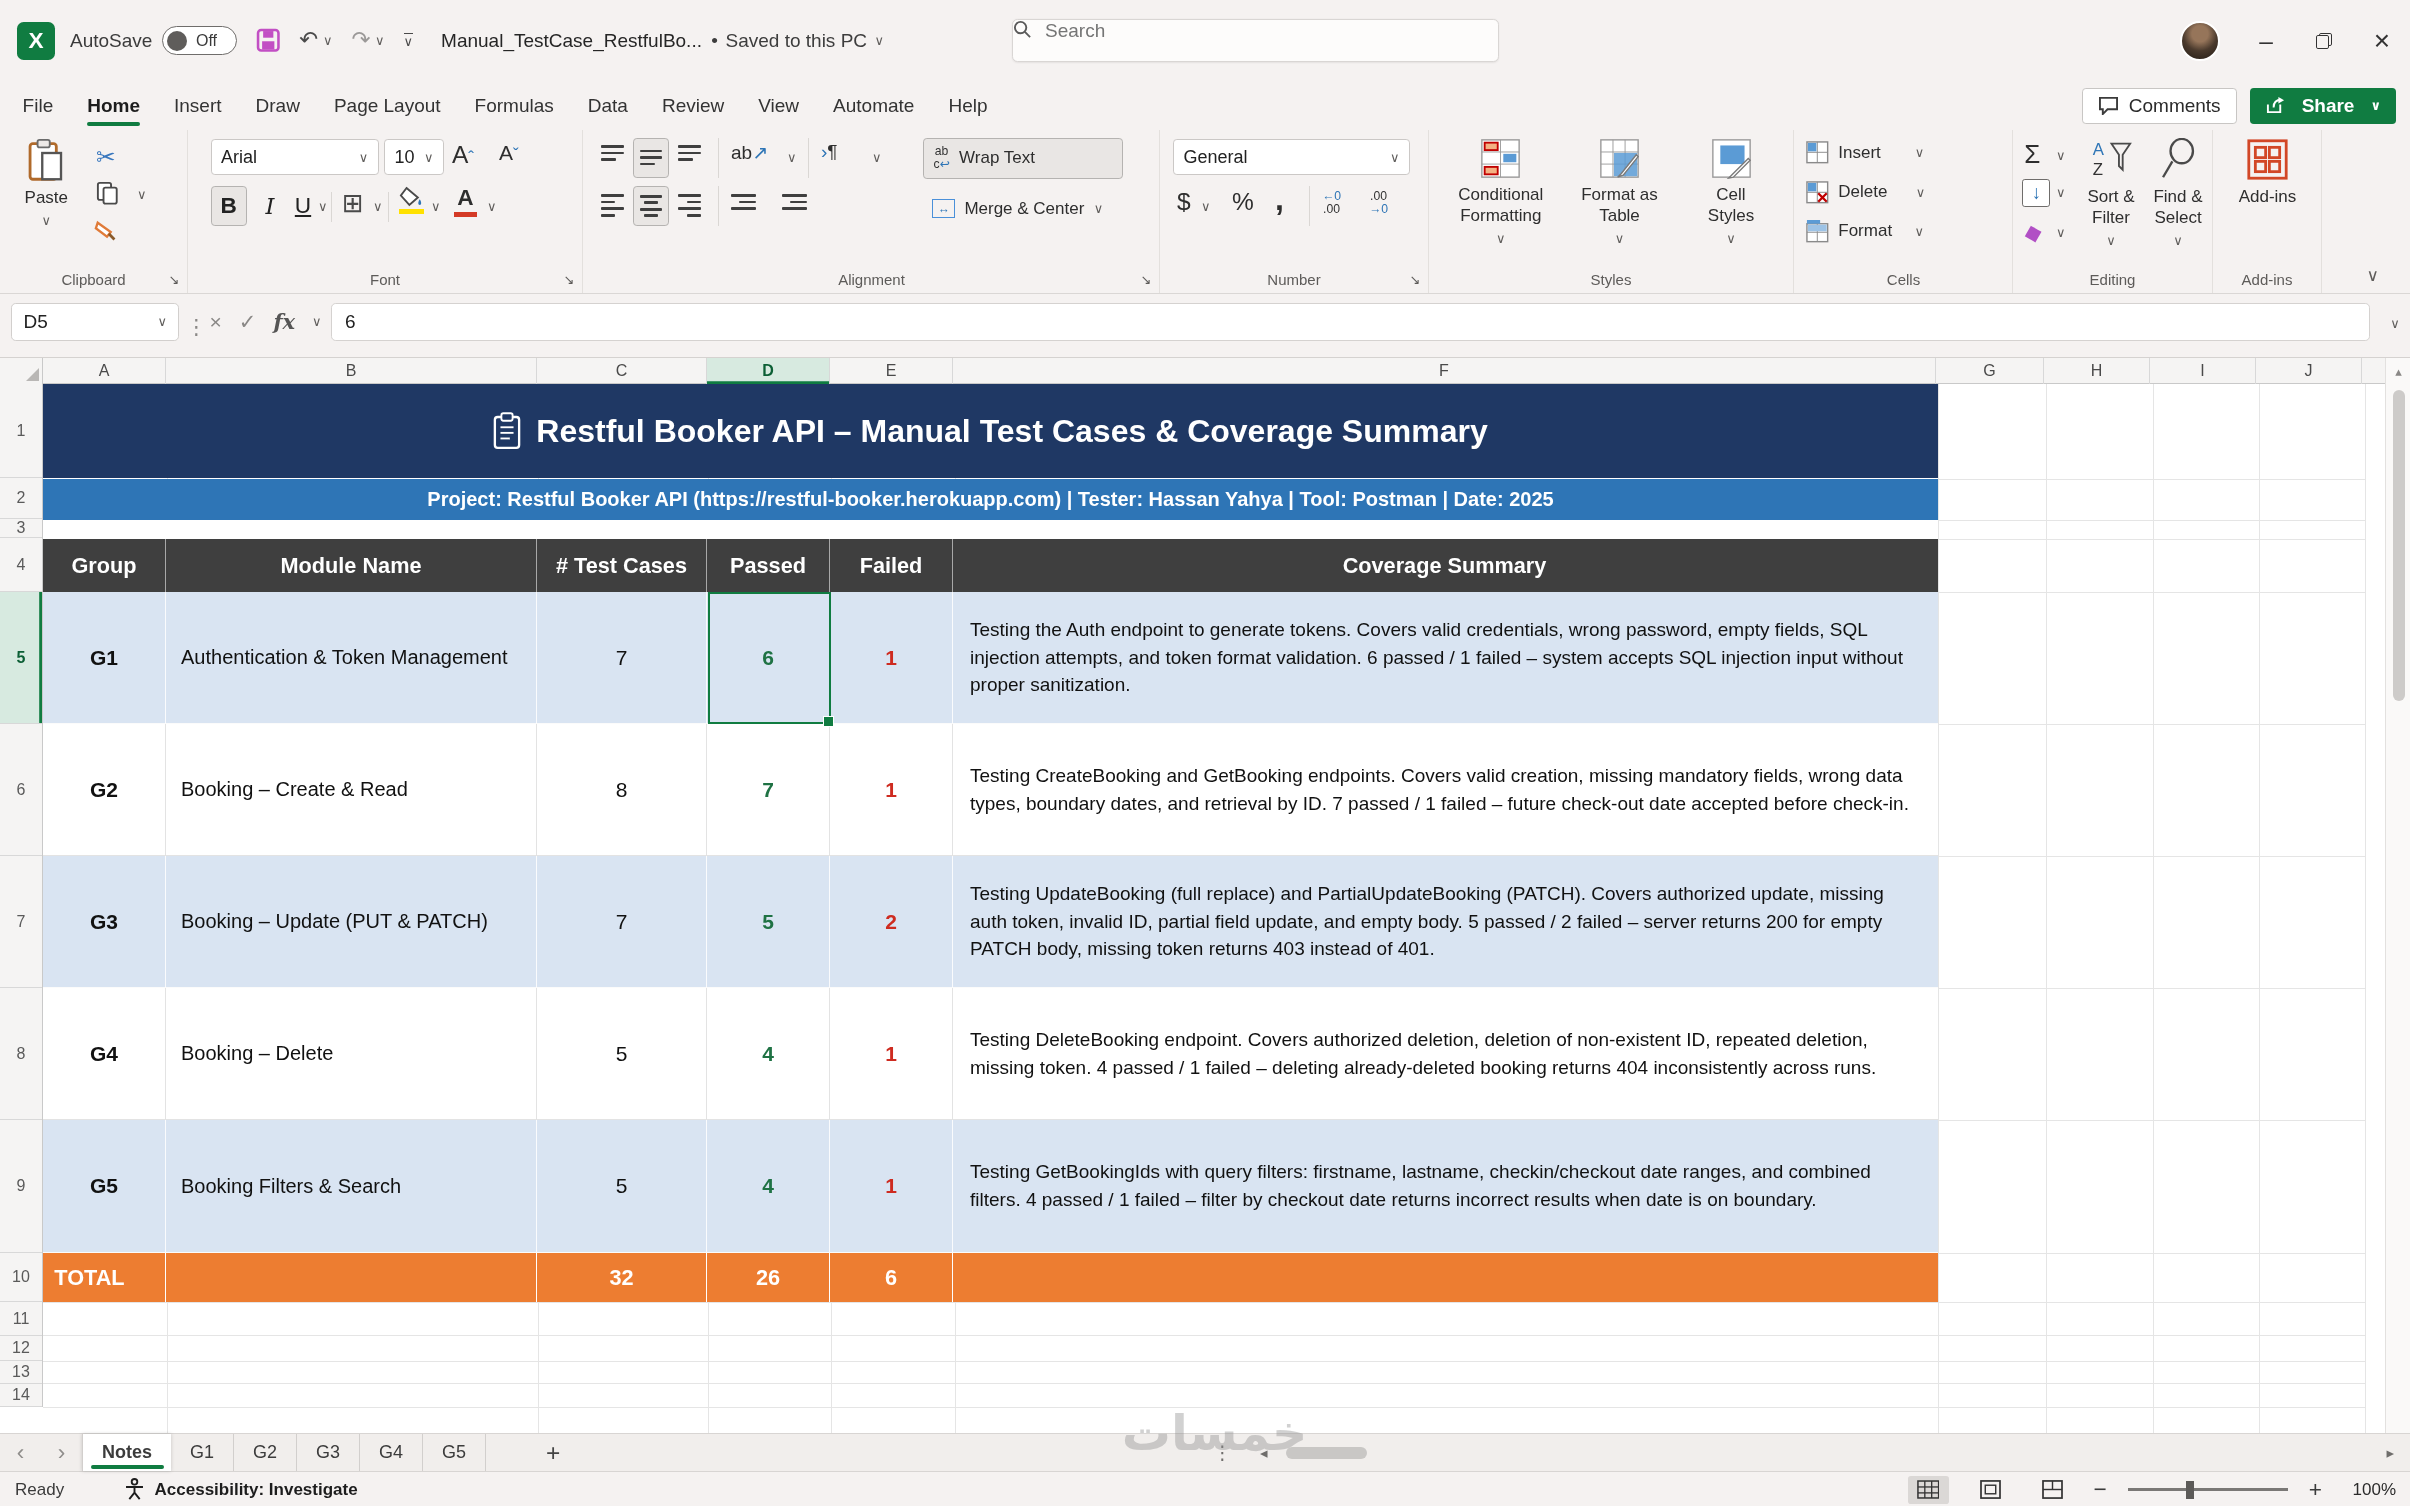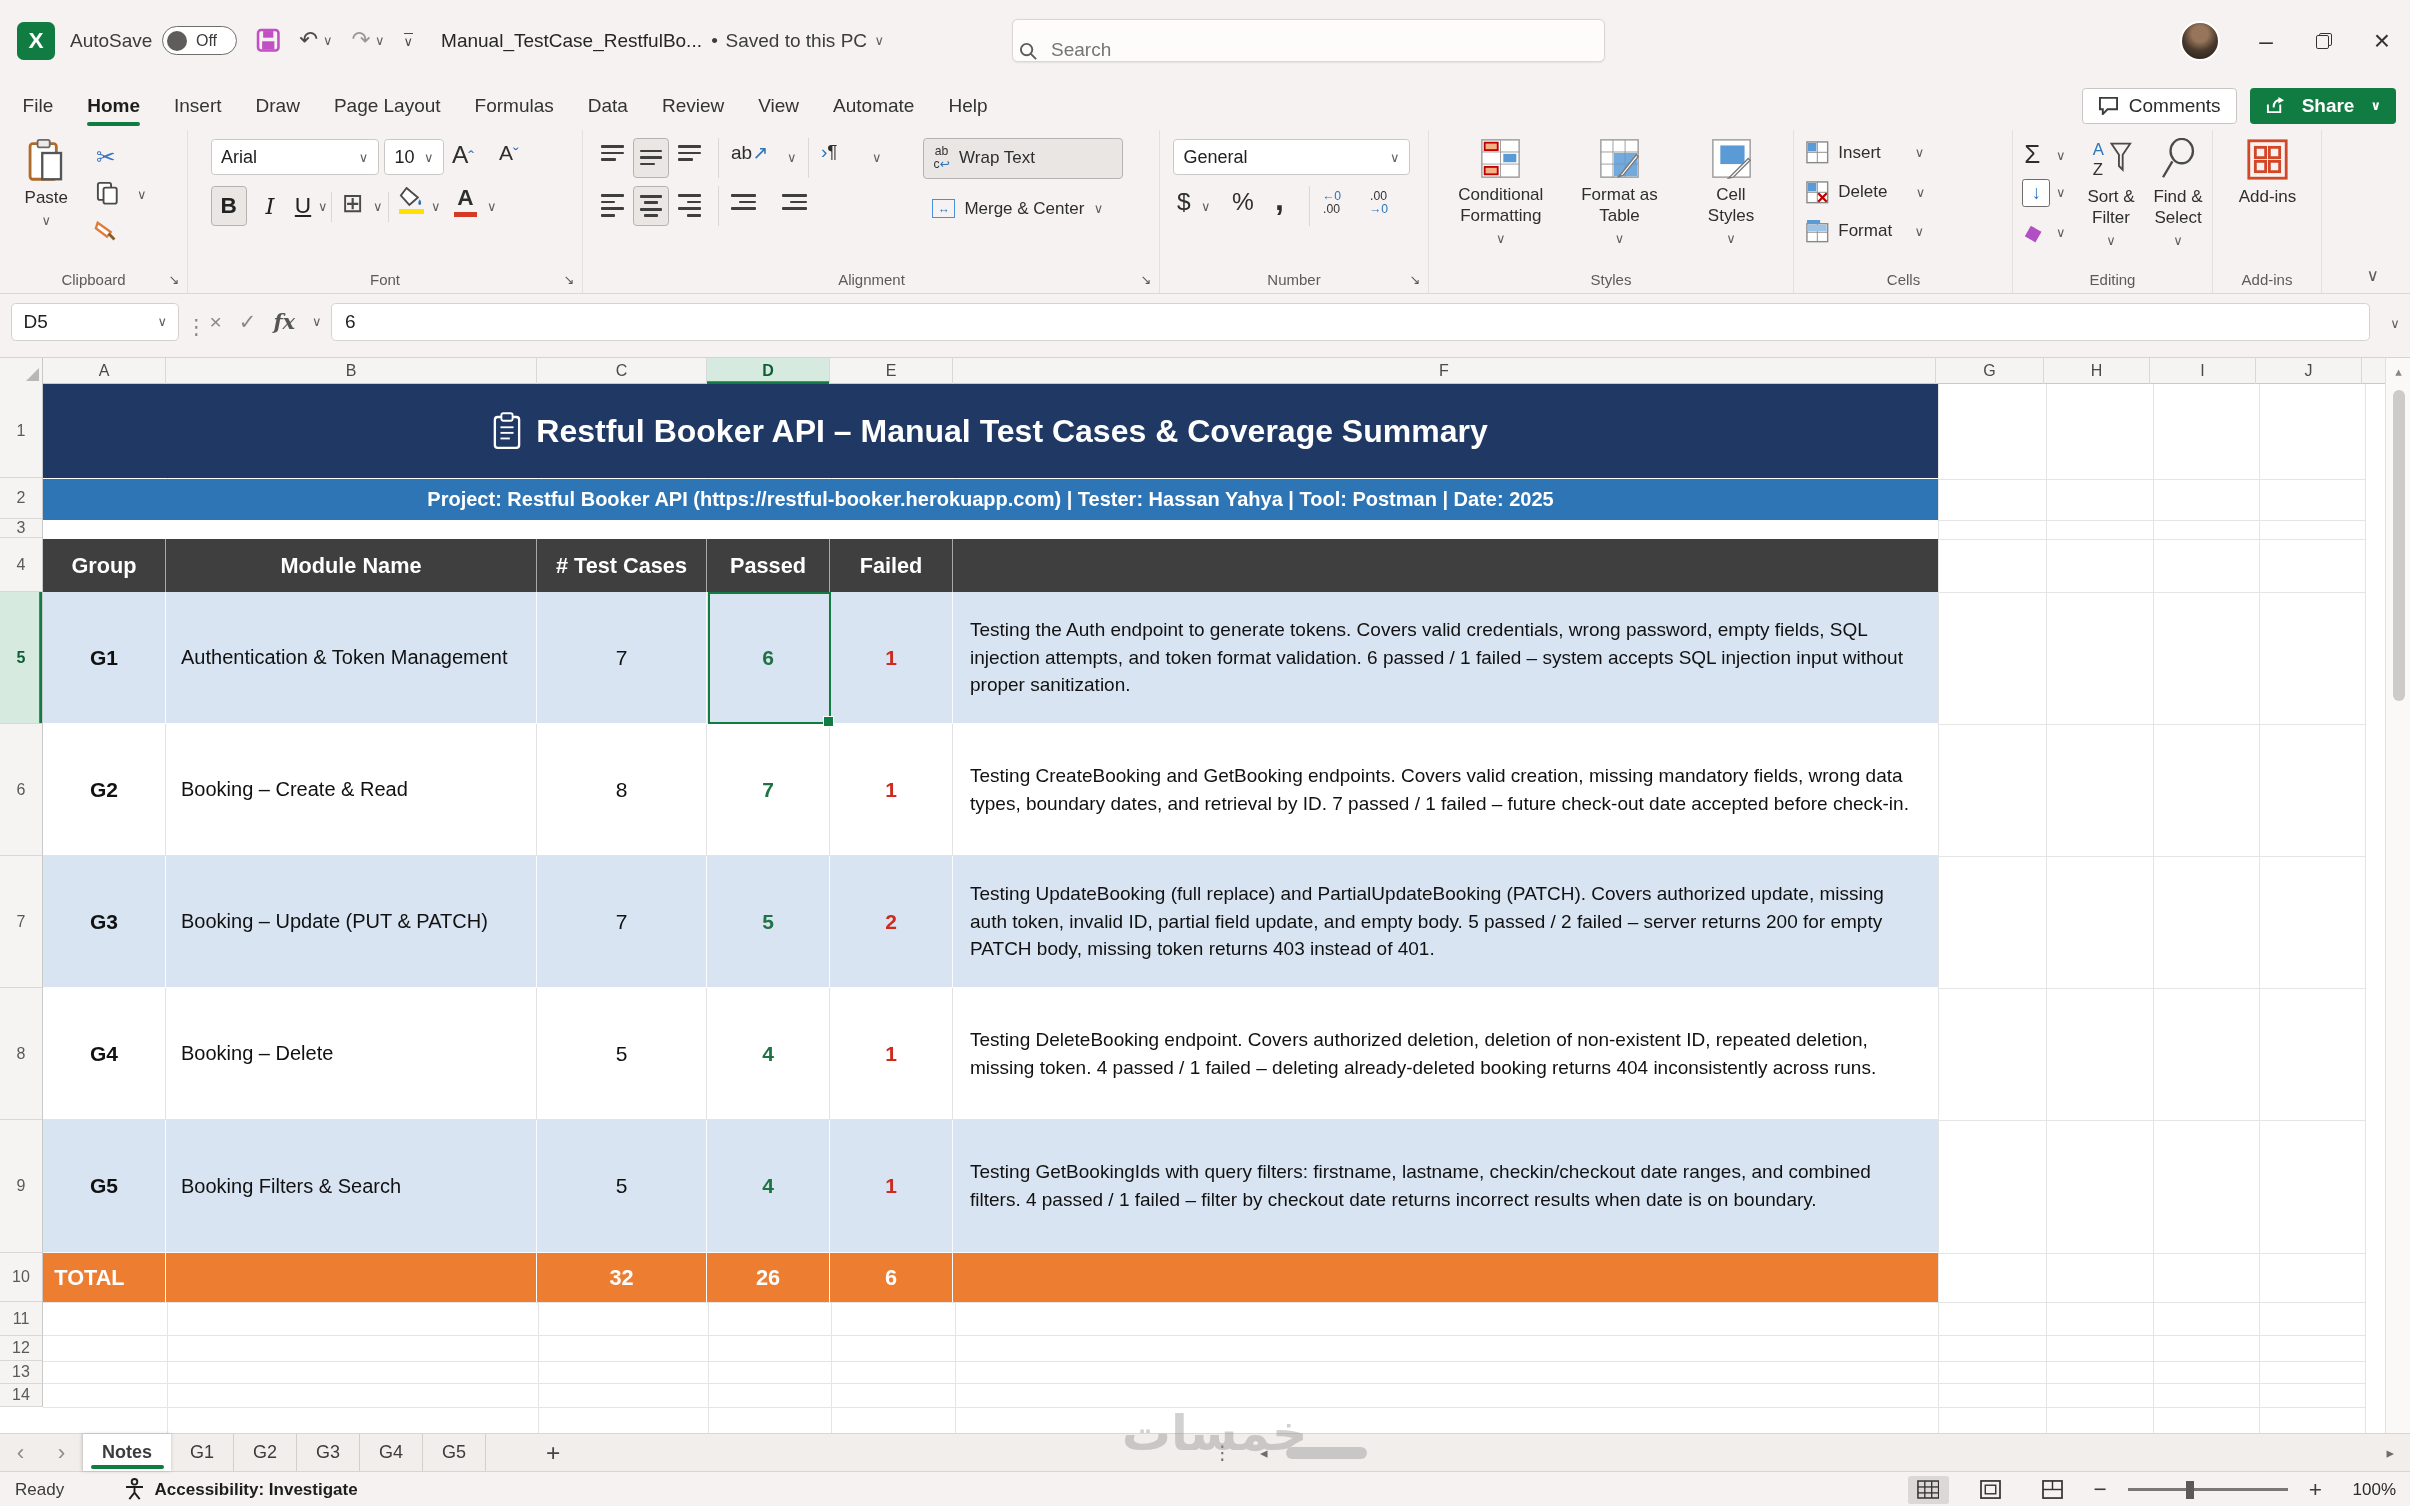--- a/index.html
+++ b/index.html
@@ -15,21 +15,21 @@
   .knob{width:20px;height:20px;border-radius:50%;background:#5f5d5b;flex:none}
   .toggle-text{font-size:16px;color:#3b3b3b}
   .tb-ic{margin-left:19px;display:flex;align-items:center;gap:4.7px}
   .glyph{font-size:22.6px;color:#4a4a4a;line-height:1}
   .glyph.dim{color:#9b9998}
   .chev{font-size:13px;color:#5f5d5b;line-height:1}
   .custom-ic{font-size:13px;color:#4a4a4a;border-top:1.9px solid #4a4a4a;padding-top:0.9px;line-height:1}
   .doc-title{font-size:19px;color:#262626;margin-left:28px;white-space:nowrap}
   .saved-group{display:flex;align-items:center;gap:7.5px;margin-left:9.4px}
   .saved{font-size:19px;color:#3d3d3d;white-space:nowrap}
-  .searchbox{position:absolute;left:1012px;top:19px;width:593px;height:43px;background:#FDFCFB;border:0.9px solid #D9D6D4;border-radius:5.6px;display:flex;align-items:flex-end;padding-left:6px;gap:13px;box-shadow:0 0.9px 1.9px rgba(0,0,0,.07)}
+  .searchbox{position:absolute;left:1012px;top:19px;width:487px;height:43px;background:#FDFCFB;border:0.9px solid #D9D6D4;border-radius:5.6px;display:flex;align-items:flex-start;padding-left:0;gap:13px;box-shadow:0 0.9px 1.9px rgba(0,0,0,.07)}
   .searchbox input{border:none;outline:none;background:transparent;font-size:19px;color:#555;font-family:inherit;width:452px}
   .tb-right{margin-left:auto;display:flex;align-items:center;height:81px}
   .avatar{width:40px;height:40px;border-radius:50%;background:radial-gradient(circle at 50% 30%,#96755a 0 26%,#4a3a2d 55%,#221b15 100%);border:2.8px solid #fff;margin-right:17px;flex:none}
   .wc{width:58px;height:81px;display:flex;align-items:center;justify-content:center;color:#333}
   .min-g{font-size:24.5px}
   .close-g{font-size:28px;font-weight:300}
   .restore-ic{width:16px;height:16px;position:relative}
   .restore-ic::before{content:"";position:absolute;right:0;top:0;width:11.3px;height:11.3px;border:1.9px solid #333;border-radius:1.9px}
   .restore-ic::after{content:"";position:absolute;left:0;bottom:0;width:11.3px;height:11.3px;border:1.9px solid #333;border-radius:1.9px;background:#F5F2F1}
   
@@ -591,20 +591,21 @@
     </div>
 
     <div class="band" style="top:162px;height:19px;background:#fff"></div>
 
     <div class="band hdr-band" style="top:181px;height:54px">
       <div class="c w0">Group</div>
       <div class="c w1">Module Name</div>
       <div class="c w2"># Test Cases</div>
       <div class="c w3">Passed</div>
       <div class="c w4">Failed</div>
+      <div class="c w5" style="border-right:none">Coverage Summary</div>
     </div>
 
     <div class="band trow alt" style="top:234px;height:132px">
       <div class="c w0 grp">G1</div>
       <div class="c w1 mod">Authentication &amp; Token Management</div>
       <div class="c w2">7</div>
       <div class="c w3 pass">6</div>
       <div class="c w4 fail">1</div>
       <div class="c w5 sum" style="border-right:none">
           <span>Testing the Auth endpoint to generate tokens. Covers valid credentials, wrong password, empty fields, SQL injection attempts, and token format validation. 6 passed / 1 failed – system accepts SQL injection input without proper sanitization.</span>

